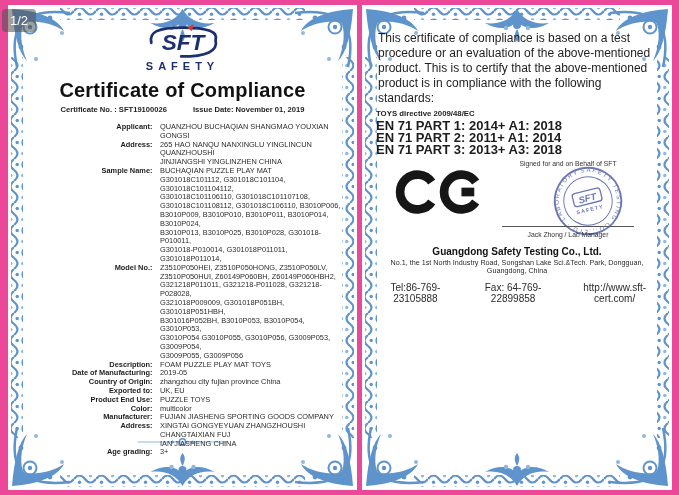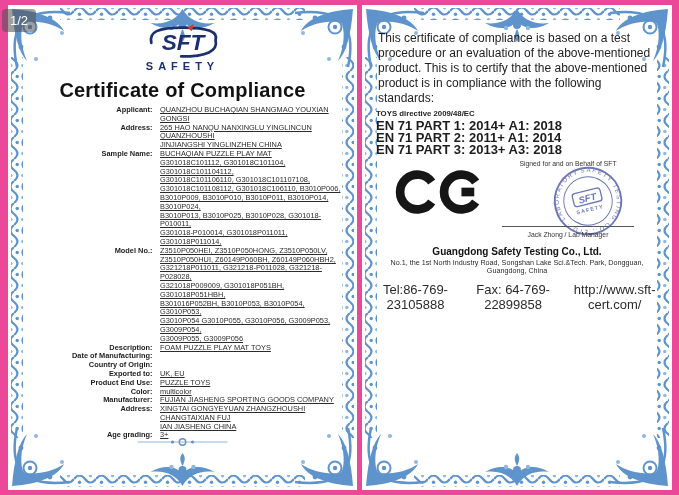--- a/index.html
+++ b/index.html
@@ -17,39 +17,39 @@
 
   .logo-svg{display:block;margin:4px auto 0;}
   .logo-sub{font-size:11px;font-weight:bold;color:#1c2f6e;letter-spacing:5px;margin-top:-1px;}
   .title{font-size:20px;font-weight:bold;margin:7px 0 3px;letter-spacing:.2px;color:#111;}
   .cert-line{display:flex;justify-content:center;gap:26px;font-size:7.6px;font-weight:bold;margin-bottom:9px;}
 
   .fields{text-align:left;margin:4px 0 0 14px;}
   .f-row{display:flex;align-items:flex-start;}
   .f-label{width:112px;font-weight:bold;font-size:7.4px;line-height:8.8px;flex:none;text-align:right;}
   .f-colon{width:10px;font-weight:bold;font-size:7.4px;line-height:8.8px;flex:none;}
-  .f-value{flex:1;font-size:7.4px;line-height:8.8px;white-space:pre-line;color:#2b2b2b;text-decoration:underline;}
+  .f-value{flex:1;font-size:7.4px;line-height:8.8px;white-space:pre-line;color:#2b2b2b;}
 
   .intro{font-size:12px;font-weight:normal;line-height:15px;margin:8px 2px 0;}
   .directive{font-size:7.8px;font-weight:bold;margin-top:3px;line-height:9.6px;}
   .std{font-size:13px;font-weight:bold;margin-top:2.4px;line-height:9.6px;}
   .validity{font-size:7.8px;font-weight:bold;margin-top:3px;line-height:9.6px;}
 
   .mid-zone{position:relative;height:86px;margin-top:3px;}
   .ce-svg{position:absolute;left:18px;top:8px;}
   .sign-block{position:absolute;right:10px;top:2px;width:160px;height:80px;text-align:center;}
   .signed-for{font-size:6.8px;color:#333;}
   .stamp-svg{position:absolute;left:62px;top:3px;opacity:.85;}
   .sig-line{position:absolute;left:14px;right:14px;bottom:13px;border-top:1px solid #555;}
   .signer{position:absolute;left:0;right:0;bottom:2px;font-size:6.8px;color:#333;}
 
   .company-block{text-align:center;margin-top:2px;}
   .company{font-size:10px;font-weight:bold;color:#111;}
   .company-addr{font-size:7.2px;line-height:8.8px;width:276px;margin:2px auto 0;color:#2b2b2b;}
-  .tel-line{display:flex;justify-content:center;gap:16px;font-size:13px;margin-top:6px;color:#2b2b2b;}
+  .tel-line{display:flex;justify-content:center;gap:16px;font-size:10px;margin-top:6px;color:#2b2b2b;}
 </style>
 </head>
 <body>
 
 <div class="canvas">
 
   <div class="badge">1/2</div>
 
   <section class="page page-left">
     <svg class="frame" viewBox="0 0 349 485" preserveAspectRatio="none">
@@ -105,20 +105,24 @@
         <svg class="logo-svg" width="76" height="38" viewBox="0 0 84 40">
           <path d="M7 21 C4 9 14 4 42 4 C70 4 81 9 78 18 C81 30 68 36 40 36" fill="none" stroke="#1c2f6e" stroke-width="3" stroke-linecap="round"></path>
           <text x="42" y="29" text-anchor="middle" font-family="Liberation Sans, sans-serif" font-size="25" font-weight="bold" font-style="italic" fill="#1c2f6e">SFT</text>
           <path d="M47 4 l7 -4 l-2.5 8 z" fill="#d93a2b"></path>
         </svg>
         <div class="logo-sub">SAFETY</div>
       </div>
 
       <h1 class="title">Certificate of Compliance</h1>
 
+      <div class="cert-line">
+        <span>Certificate No. : SFT19100026</span>
+        <span>Issue Date: November 01, 2019</span>
+      </div>
 
       <div class="fields">
         <div class="f-row">
             <div class="f-label">Applicant</div>
             <div class="f-colon">:</div>
             <div class="f-value">QUANZHOU BUCHAQIAN SHANGMAO YOUXIAN GONGSI</div>
           </div>
         <div class="f-row">
             <div class="f-label">Address</div>
             <div class="f-colon">:</div>
@@ -148,24 +152,26 @@
 G3009P055, G3009P056</div>
           </div>
         <div class="f-row">
             <div class="f-label">Description</div>
             <div class="f-colon">:</div>
             <div class="f-value">FOAM PUZZLE PLAY MAT TOYS</div>
           </div>
         <div class="f-row">
             <div class="f-label">Date of Manufacturing</div>
             <div class="f-colon">:</div>
+            <div class="f-value">2019-05</div>
           </div>
         <div class="f-row">
             <div class="f-label">Country of Origin</div>
             <div class="f-colon">:</div>
+            <div class="f-value">zhangzhou city fujian province China</div>
           </div>
         <div class="f-row">
             <div class="f-label">Exported to</div>
             <div class="f-colon">:</div>
             <div class="f-value">UK, EU</div>
           </div>
         <div class="f-row">
             <div class="f-label">Product End Use</div>
             <div class="f-colon">:</div>
             <div class="f-value">PUZZLE TOYS</div>

